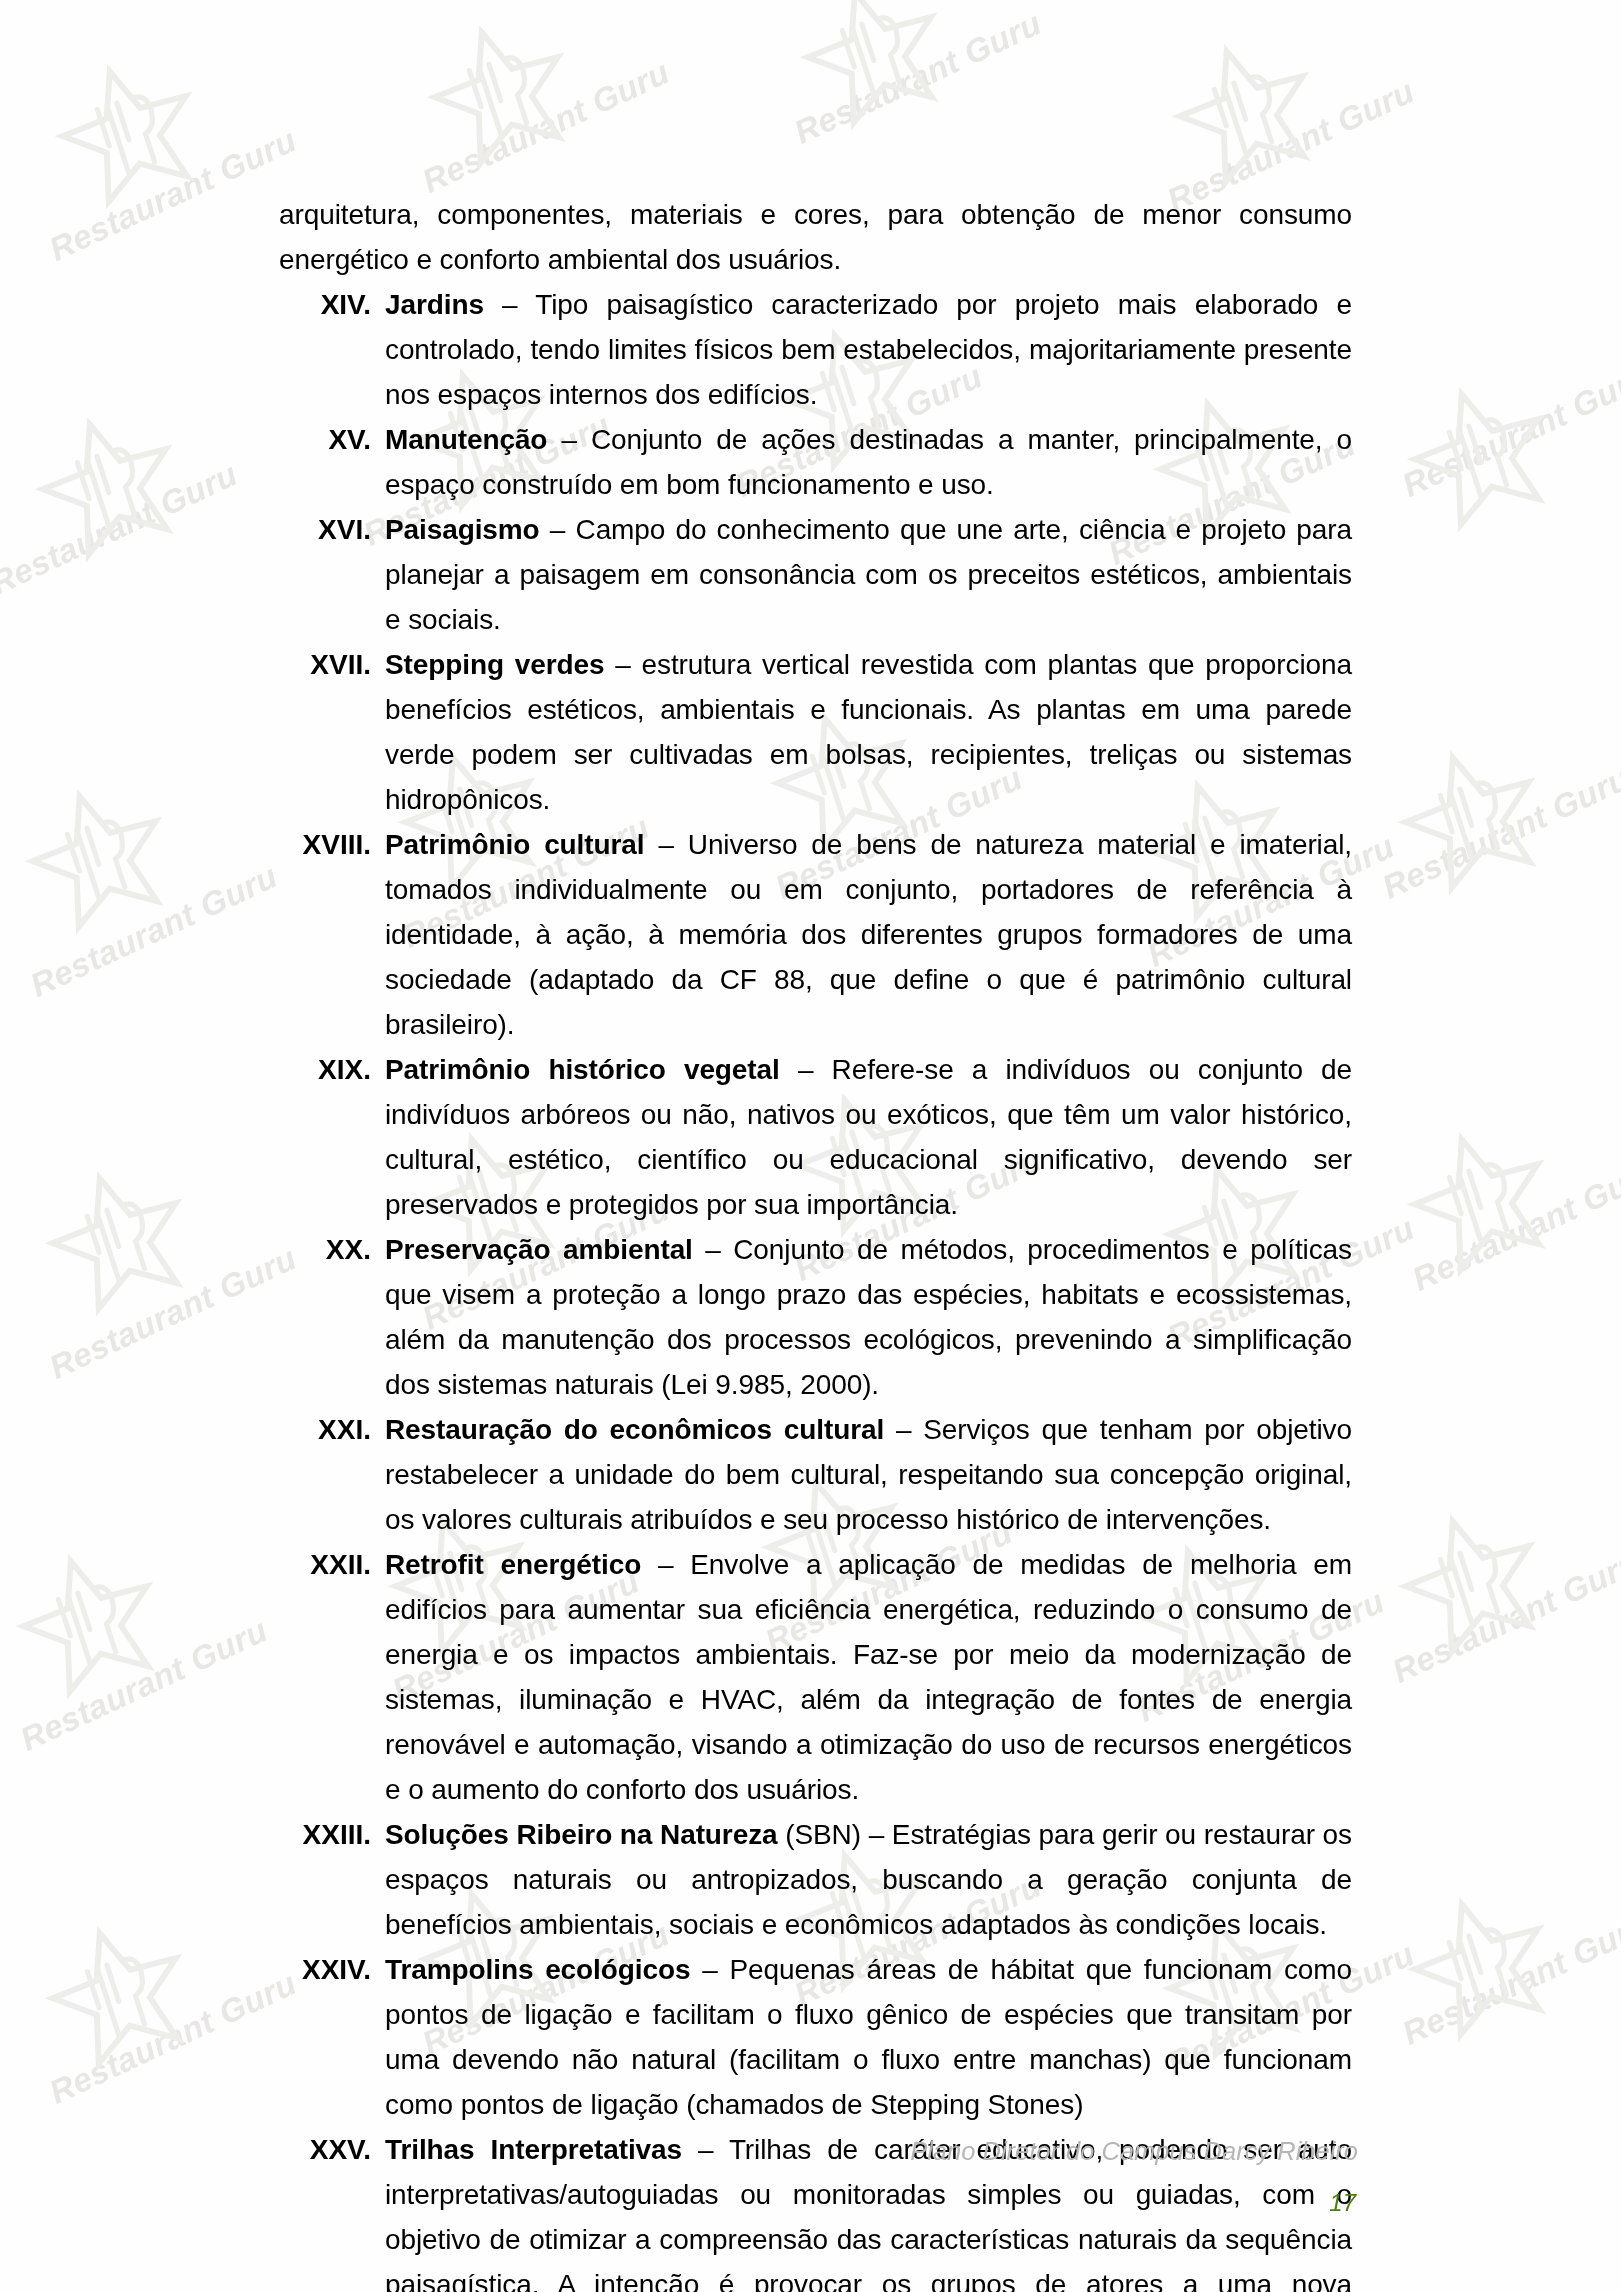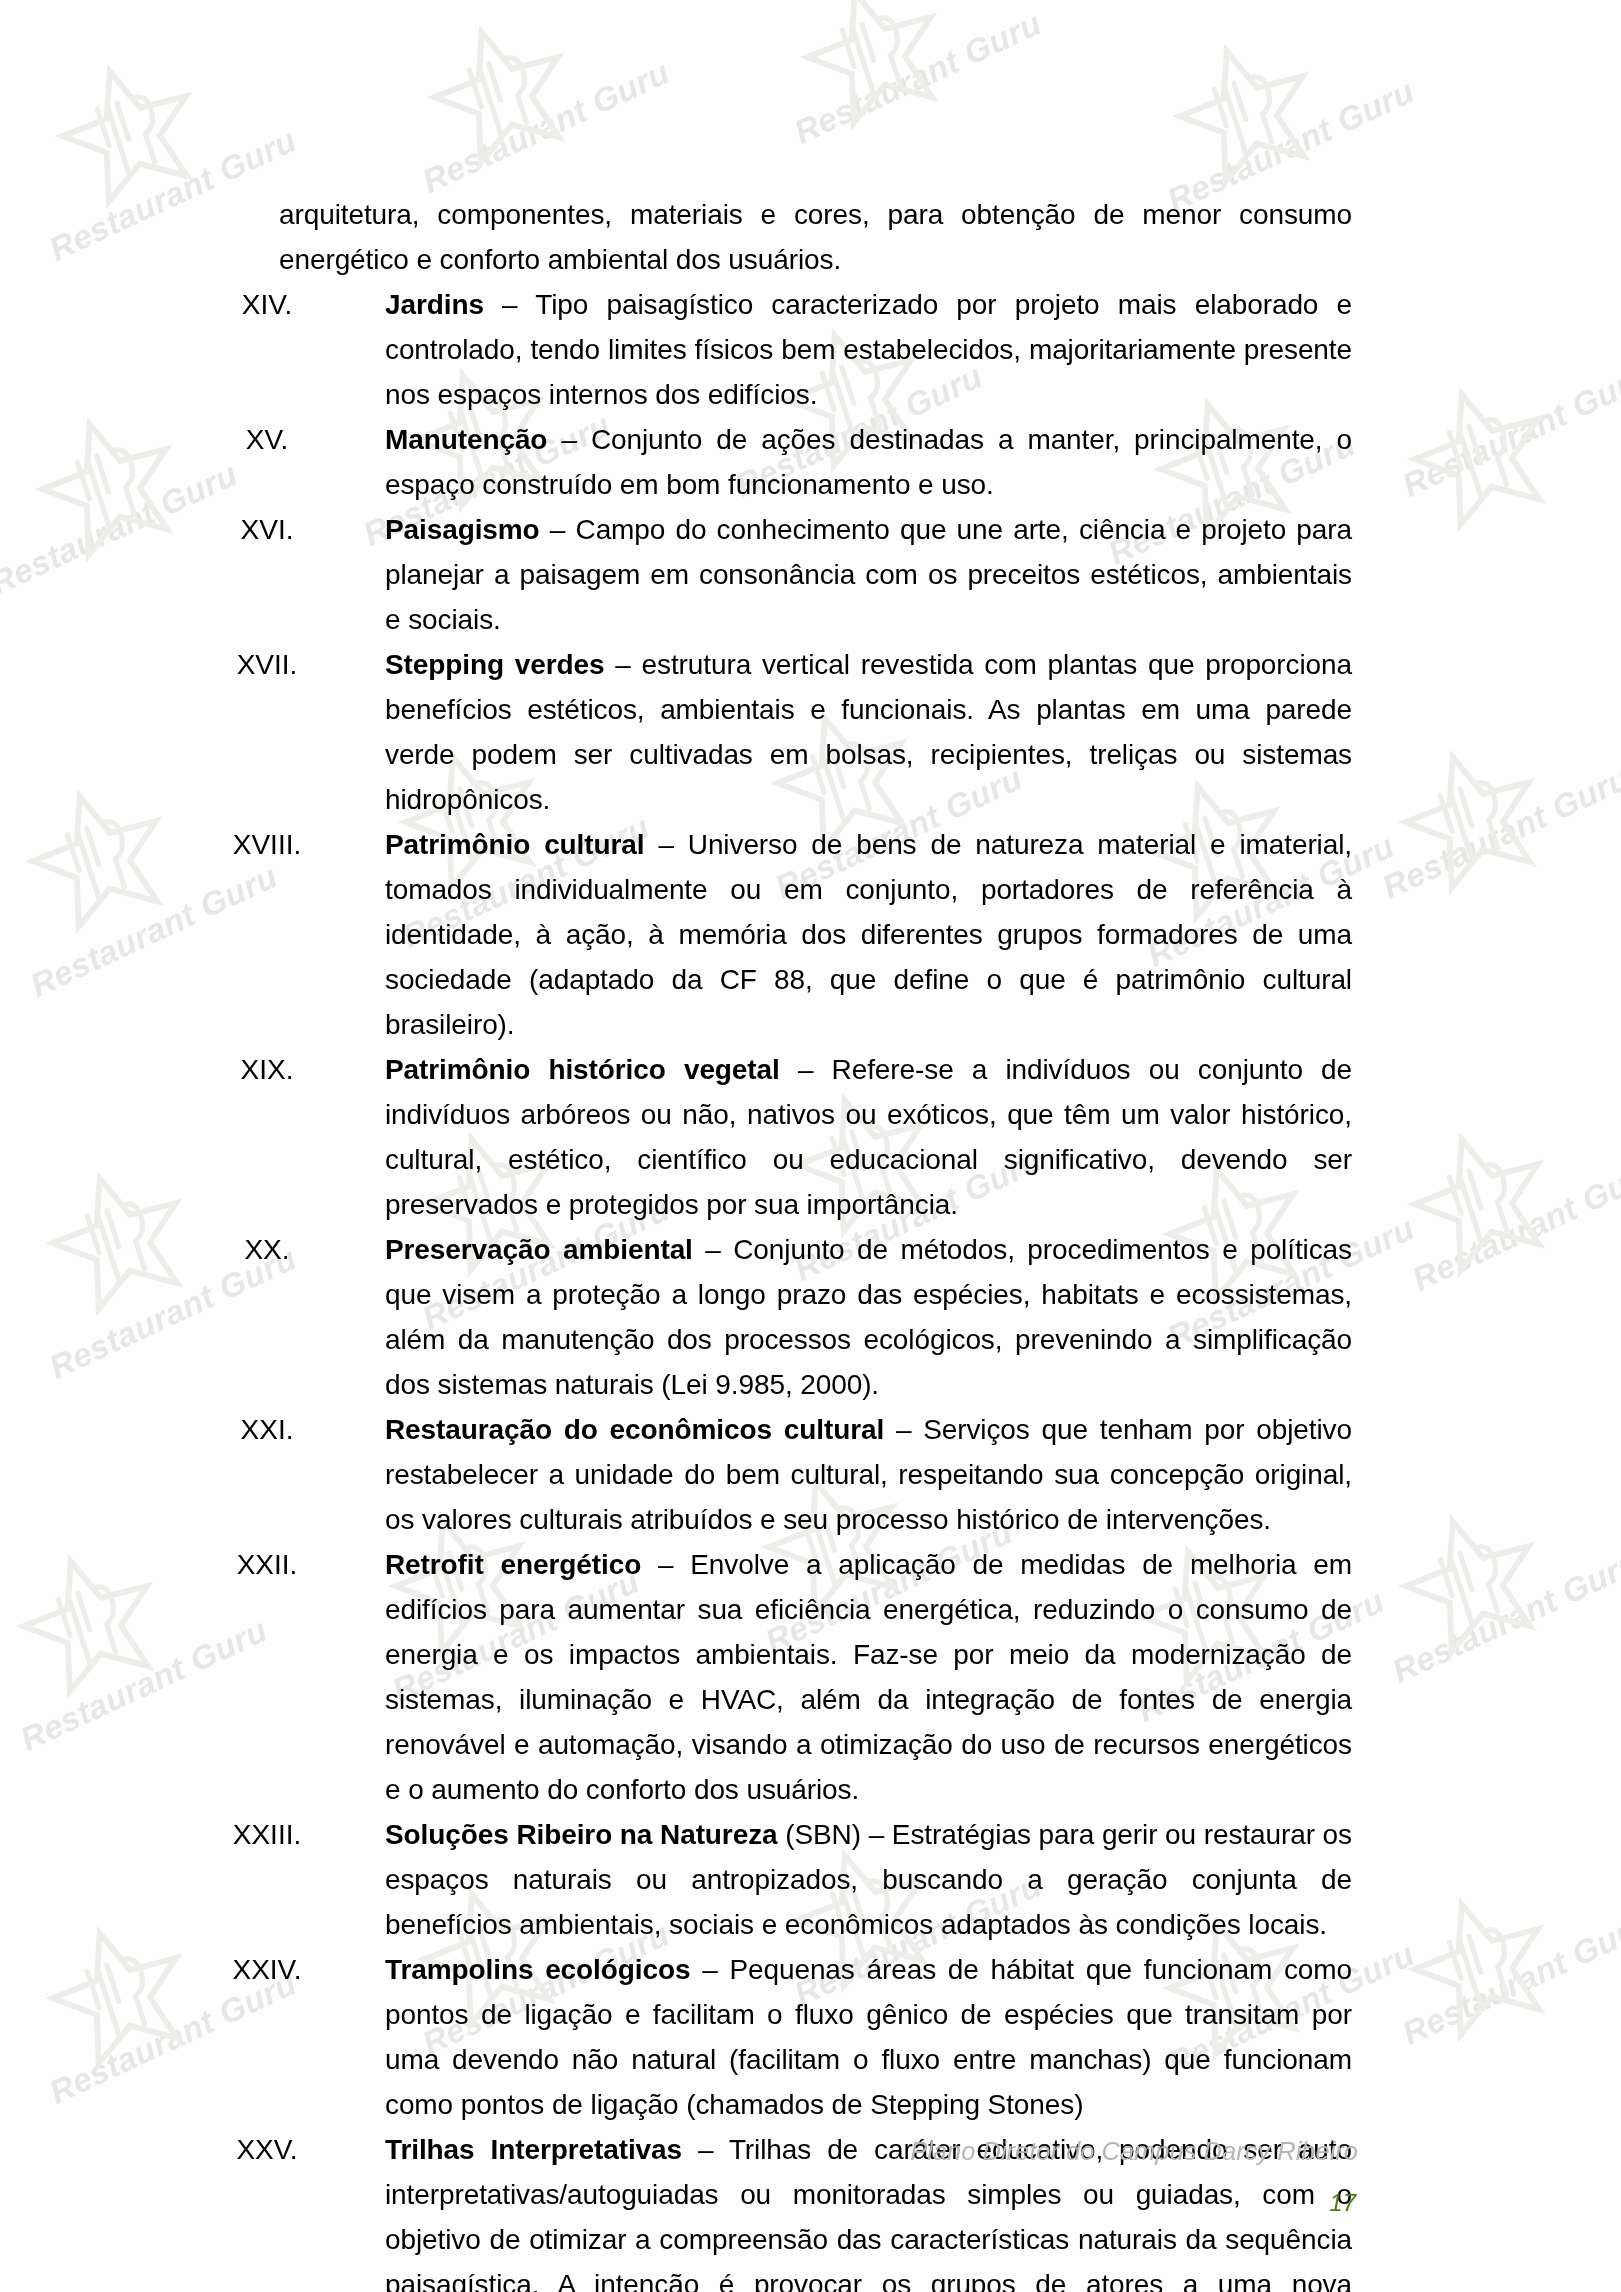--- a/index.html
+++ b/index.html
@@ -85,24 +85,24 @@
     line-height: 45px;
     text-align: justify;
     text-justify: inter-word;
     letter-spacing: -0.1px;
   }
   .numeral {
     position: absolute;
     left: -116px;
     width: 208px;
     top: 0;
-    text-align: center;
+    text-align: right;
     font-size: 28px;
     line-height: 45px;
-    font-weight: 400;
+    font-weight: 700;
     letter-spacing: 0px;
   }
   .term { font-weight: 700; }
   .body-text { font-weight: 400; }
 
   
   .footer {
     position: absolute;
     left: 0;
     right: 0;

